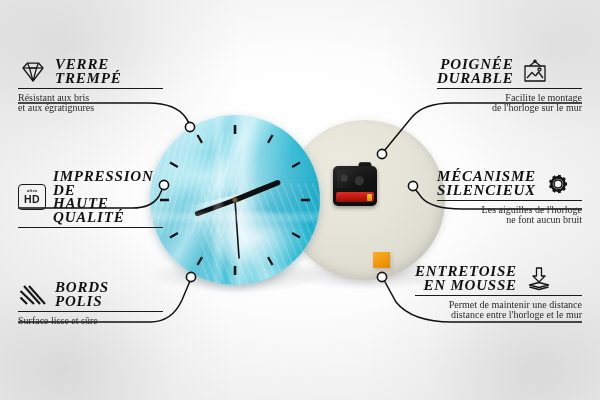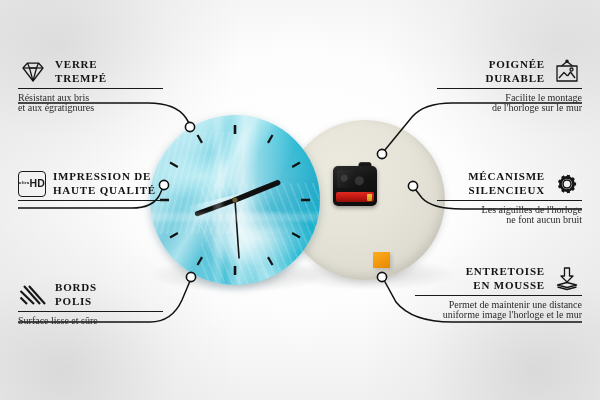--- a/index.html
+++ b/index.html
@@ -24,41 +24,41 @@
     background:radial-gradient(ellipse at 45% 55%, rgba(200,200,200,.5) 0%, rgba(228,228,228,.2) 48%, rgba(255,255,255,0) 74%);}
   .vig.br{right:-70px;bottom:-80px;width:300px;height:250px;
     background:radial-gradient(ellipse at 55% 55%, rgba(200,200,200,.5) 0%, rgba(228,228,228,.2) 48%, rgba(255,255,255,0) 74%);}
 
   svg.lines{position:absolute;left:0;top:0;width:600px;height:400px;overflow:visible;}
 
   
   .feat{position:absolute;}
   .feat .head{display:flex;align-items:center;gap:7px;}
   .feat.left .head{justify-content:flex-start;}
-  .feat.right .head{justify-content:flex-end;}
+  .feat.right .head{justify-content:flex-start;}
   .title{
     font-family:"Liberation Serif", serif;
-    font-weight:bold;font-size:11px;line-height:13.5px;
-    letter-spacing:.8px;color:#121212;text-transform:uppercase;
+    font-weight:bold;font-size:15px;line-height:13.5px;
+    letter-spacing:.8px;color:#121212;text-transform:uppercase;font-style:italic;
   }
   .feat.left .title{text-align:left;}
   .feat.right .title{text-align:right;}
   .rule{height:1.4px;background:#1a1a1a;margin:3px 0 3.5px 0;}
   .desc{
     font-family:"Liberation Serif", serif;
     font-size:10px;line-height:10.4px;color:#2a2a2a;
   }
   .feat.left .desc{text-align:left;}
   .feat.right .desc{text-align:right;}
   .ico{flex:0 0 auto;display:block;}
 
   
   .hdbox{
     width:26px;height:24px;border:1.6px solid #1a1a1a;border-radius:4px;
-    display:flex;flex-direction:row;align-items:center;justify-content:center;
+    display:flex;flex-direction:column;align-items:center;justify-content:center;
     font-family:"Liberation Sans", sans-serif;color:#1a1a1a;line-height:1;
   }
   .hdbox .u{font-size:4.4px;letter-spacing:.2px;font-weight:bold;margin-bottom:.5px;}
   .hdbox .h{font-size:10.5px;font-weight:bold;letter-spacing:.3px;}
 
   
   .shadow{position:absolute;border-radius:50%;pointer-events:none;}
   #shadow-front{left:150px;top:258px;width:176px;height:34px;
     background:radial-gradient(ellipse at 50% 50%, rgba(120,120,120,.34) 0%, rgba(150,150,150,.16) 45%, rgba(255,255,255,0) 72%);}
   #shadow-back{left:288px;top:258px;width:168px;height:32px;
@@ -324,17 +324,17 @@
         <g fill="none" stroke="#151515" stroke-width="1.3" stroke-linejoin="round">
           <path d="M12.5 2 H17.5 V10 H21 L15 16 L9 10 H12.5 Z"></path>
           <path d="M15 16.5 L24.5 19 L15 21.5 L5.5 19 Z"></path>
           <path d="M5.5 21 L15 23.5 L24.5 21"></path>
         </g>
       </svg>
     </div>
     <div class="rule"></div>
     <div class="desc">
       <div>Permet de maintenir une distance</div>
-      <div>uniforme image l'horloge et le mur</div>
+      <div>distance entre l'horloge et le mur</div>
     </div>
   </div>
 
 </div>
 
 </body></html>

